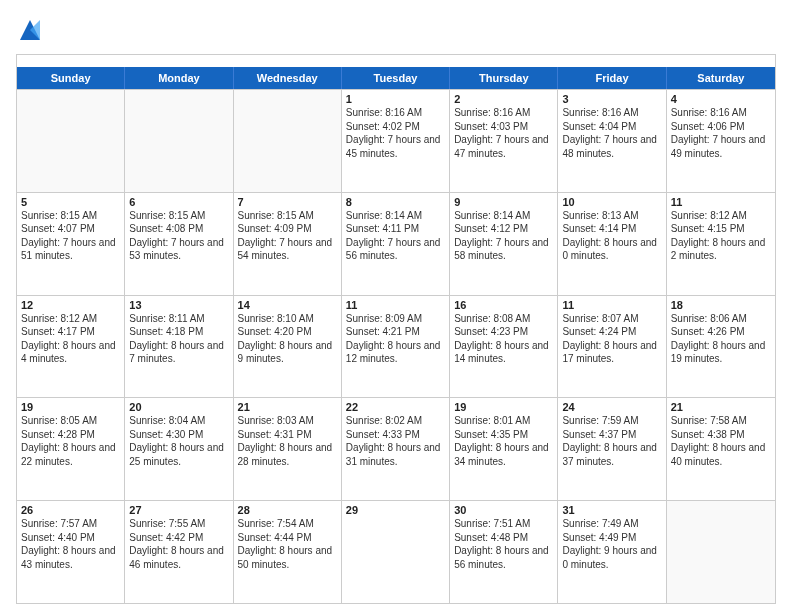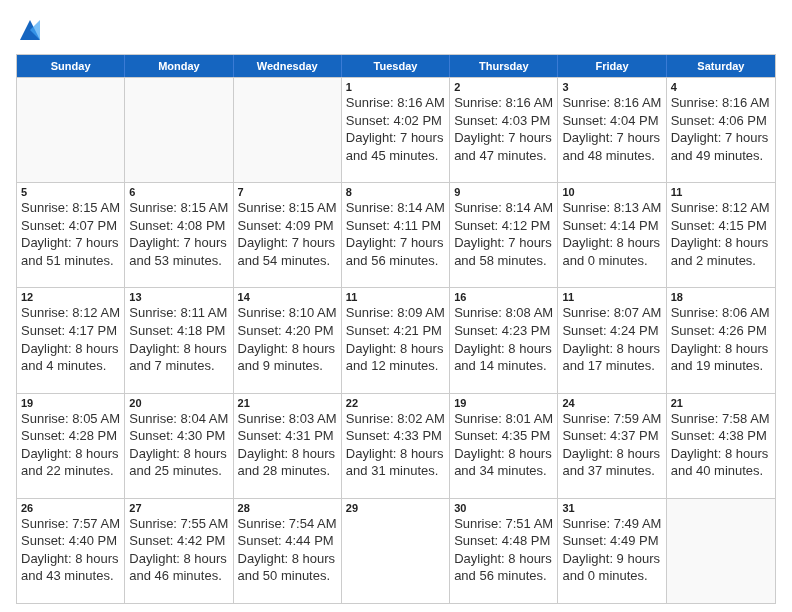--- a/index.html
+++ b/index.html
@@ -63,20 +63,21 @@
     .calendar {
       flex: 1;
       display: flex;
       flex-direction: column;
       border: 1px solid #ccc;
     }
     .cal-header {
       display: grid;
       grid-template-columns: repeat(7, 1fr);
       background: #1565c0;
+      margin-top: 12px;
     }
     .cal-header-cell {
       color: #fff;
       font-size: 11px;
       font-weight: bold;
       padding: 5px 4px;
       text-align: center;
       border-right: 1px solid #3a7bd5;
     }
     .cal-header-cell:last-child { border-right: none; }
@@ -100,21 +101,21 @@
     }
     .cal-cell:last-child { border-right: none; }
     .cal-cell.empty { background: #f9f9f9; }
     .day-num {
       font-size: 11px;
       font-weight: bold;
       color: #222;
       margin-bottom: 1px;
     }
     .day-info {
-      font-size: 13px;
+      font-size: 10px;
       color: #333;
       line-height: 1.35;
     }
   </style>
 </head>
 <body>
 
 <div class="page">
   <div class="header">
     <div class="logo">

